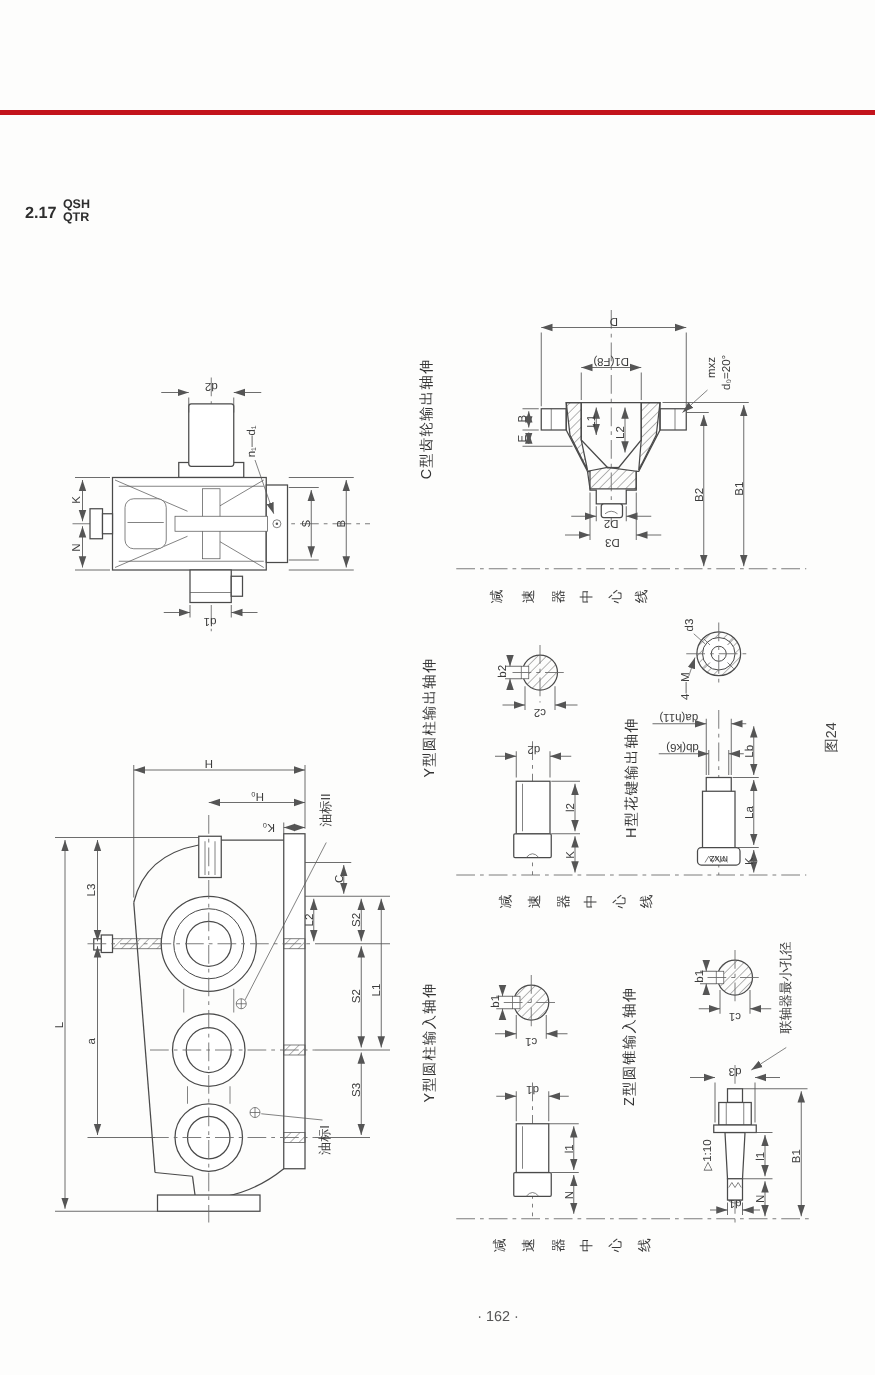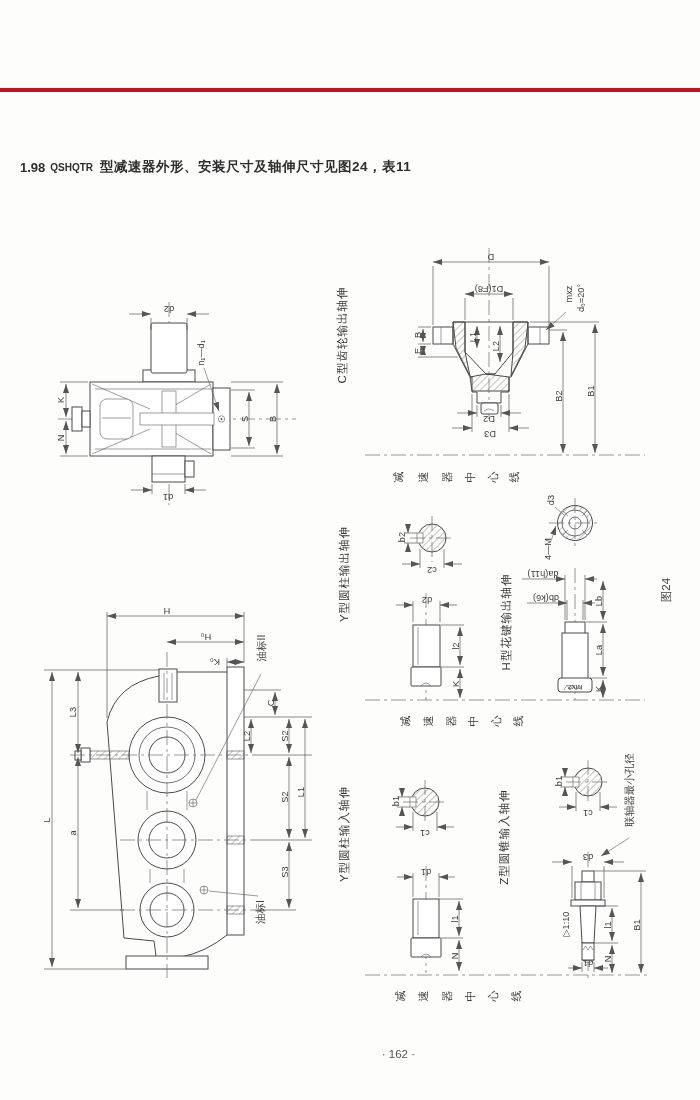--- a/index.html
+++ b/index.html
@@ -1,21 +1,21 @@
 <!DOCTYPE html>
 <html><head>
 <meta charset="utf-8">
 <style>
   html,body{margin:0;padding:0;}
   body{background:#e8e8e8;font-family:"Liberation Sans",sans-serif;}
   .page{position:relative;width:700px;height:1100px;background:#fdfdfc;overflow:hidden;}
   .red-rule{position:absolute;left:0;top:88px;width:700px;height:4px;background:#c3141c;}
   .heading{position:absolute;left:20px;top:158px;display:flex;align-items:center;color:#2e2e2e;}
   .sec-no{font-size:13px;font-weight:bold;margin-right:5px;}
-  .series{display:flex;flex-direction:row;font-size:10px;font-weight:bold;line-height:11px;margin-right:7px;}
+  .series{display:flex;flex-direction:column;font-size:10px;font-weight:bold;line-height:11px;margin-right:22px;}
   .sec-title{font-size:13.5px;font-weight:bold;letter-spacing:0.5px;}
   .pageno{position:absolute;left:335px;top:1048px;width:80px;text-align:right;font-size:11.5px;color:#555;}
   svg{position:absolute;left:0;top:0;}
   .ln{fill:none;stroke:#4a4a4a;stroke-width:1;}
   .lnw{fill:#ffffff;stroke:#4a4a4a;stroke-width:1;}
   .thin{fill:none;stroke:#5a5a5a;stroke-width:0.6;}
   .thinw{fill:#ffffff;stroke:#5a5a5a;stroke-width:0.6;}
   .dim{fill:none;stroke:#585858;stroke-width:0.7;}
   .cl{fill:none;stroke:#6a6a6a;stroke-width:0.7;stroke-dasharray:15 4 3 4;}
   .hatchfill{stroke:#4a4a4a;stroke-width:1;}
@@ -27,26 +27,25 @@
   .cnc{font-size:11px;fill:#3a3a3a;text-anchor:middle;dominant-baseline:central;}
   .fig{font-size:11.5px;fill:#444;text-anchor:middle;dominant-baseline:central;}
 </style>
 </head>
 <body>
 
 <div class="page">
   <div class="red-rule"></div>
 
   <div class="heading">
-    <span class="sec-no">1.98</span>
+    <span class="sec-no">2.17</span>
     <span class="series">
       <span>QSH</span>
       <span>QTR</span>
     </span>
-    <span class="sec-title">型减速器外形、安装尺寸及轴伸尺寸见图24，表11</span>
   </div>
 
   <svg width="700" height="1100" viewBox="0 0 700 1100">
     <defs>
       <marker id="arr" viewBox="0 0 10 8" refX="9" refY="4" markerWidth="10" markerHeight="8" markerUnits="userSpaceOnUse" orient="auto-start-reverse">
         <path d="M0,1 L9,4 L0,7 Z" fill="#555"></path>
       </marker>
       <pattern id="hatch" width="5" height="5" patternTransform="rotate(45)" patternUnits="userSpaceOnUse">
         <line x1="0" y1="0" x2="0" y2="5" stroke="#8a8a8a" stroke-width="1"></line>
       </pattern>

